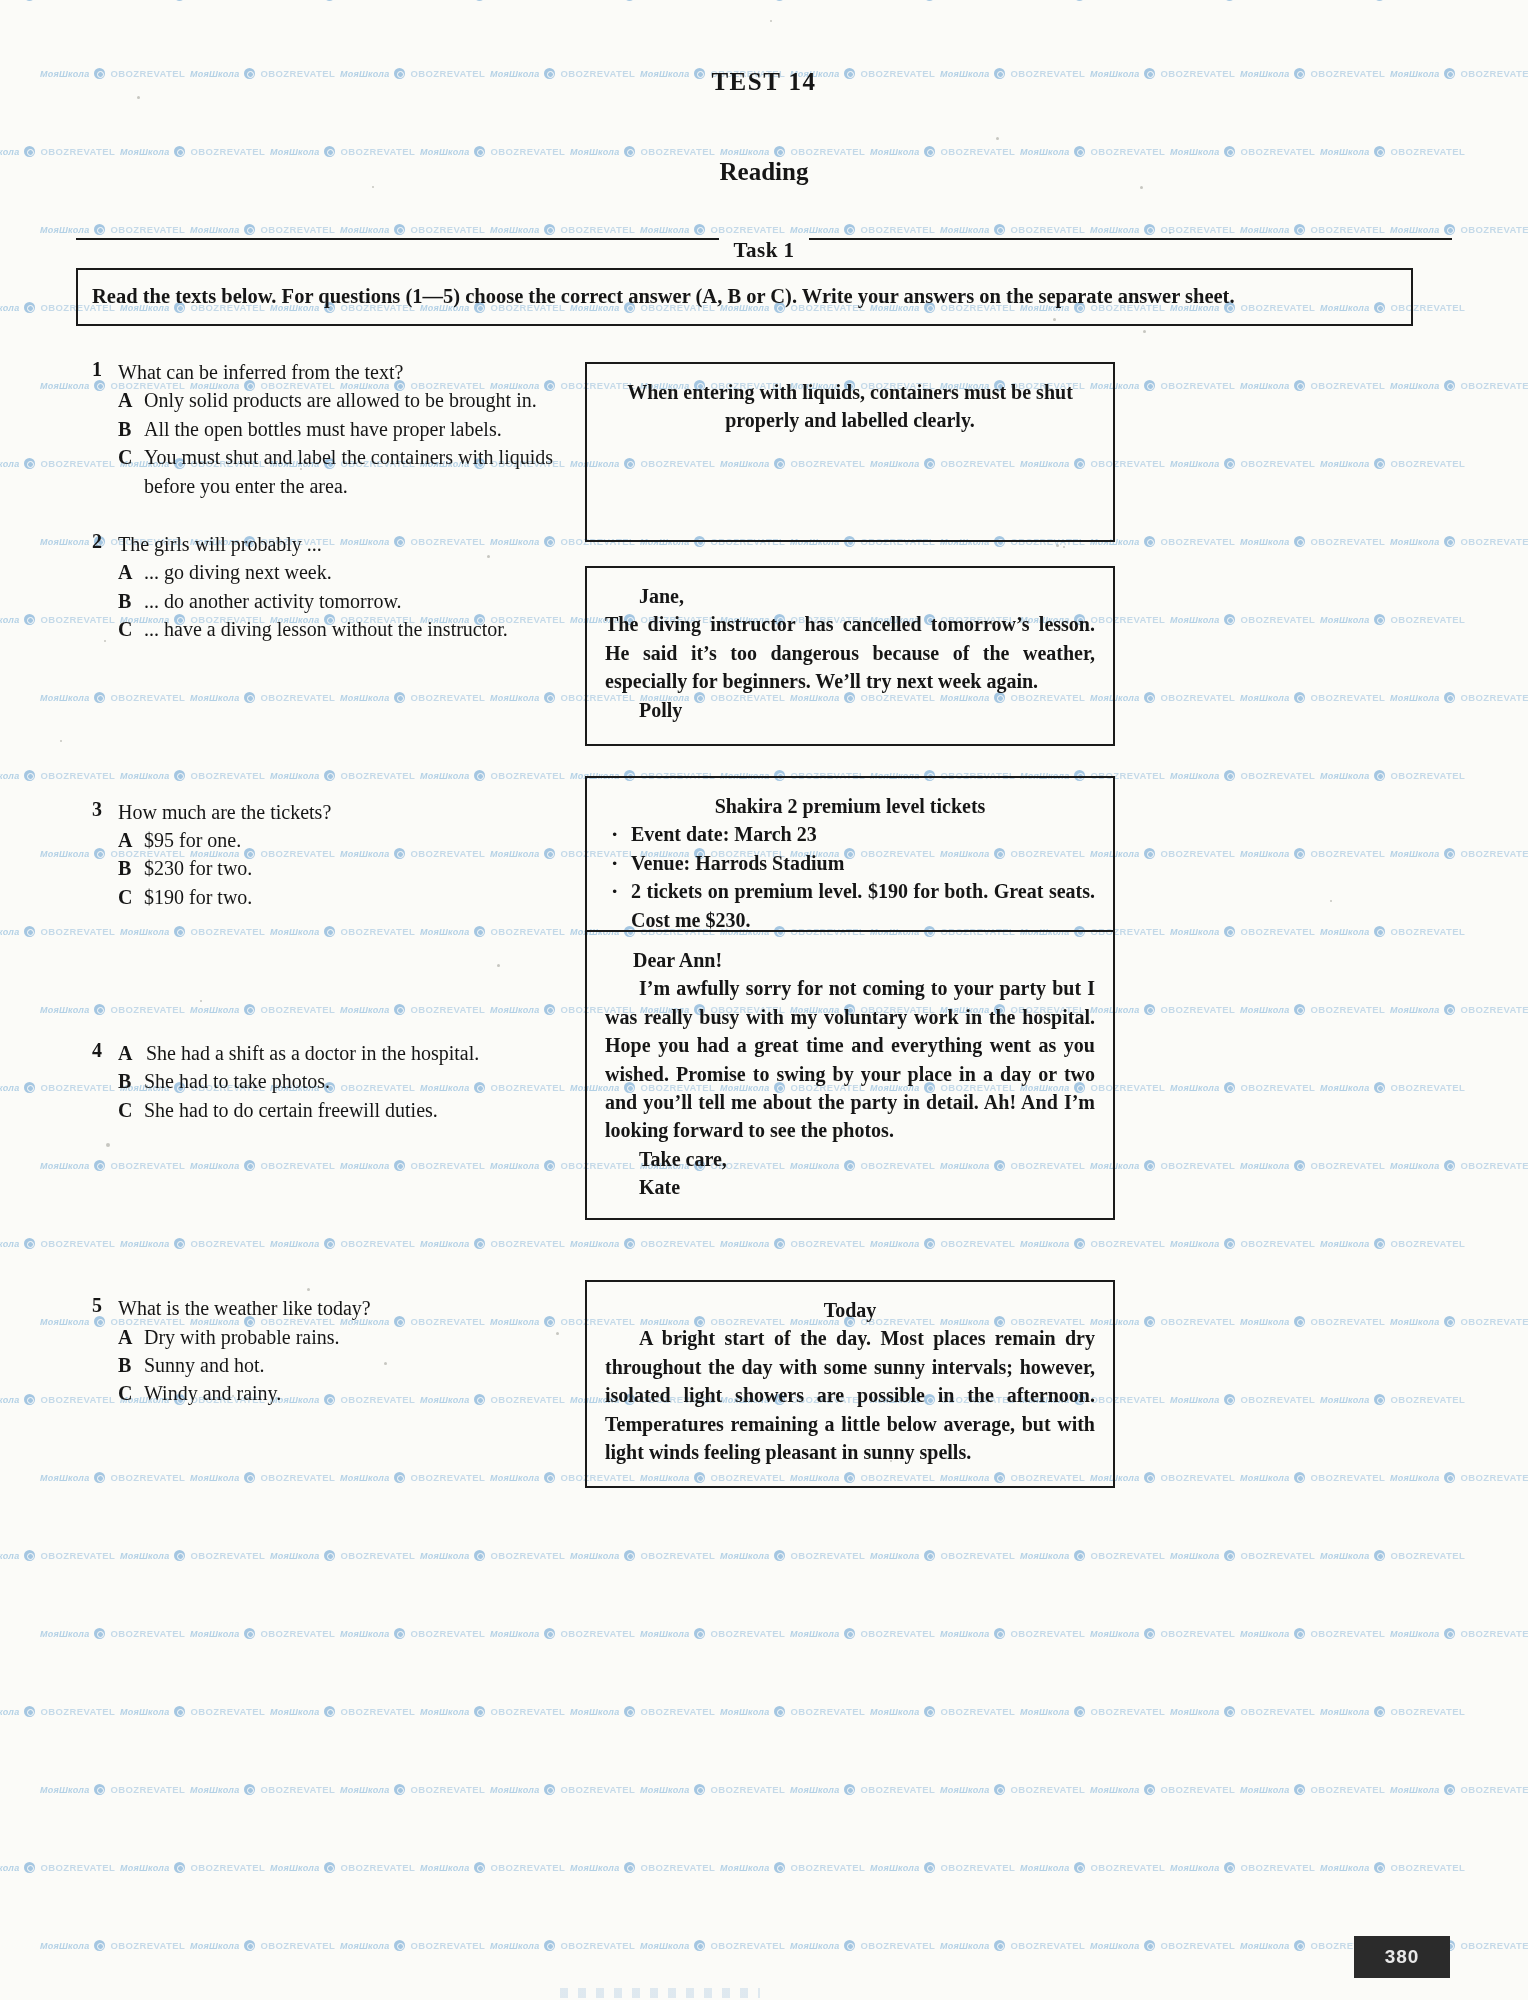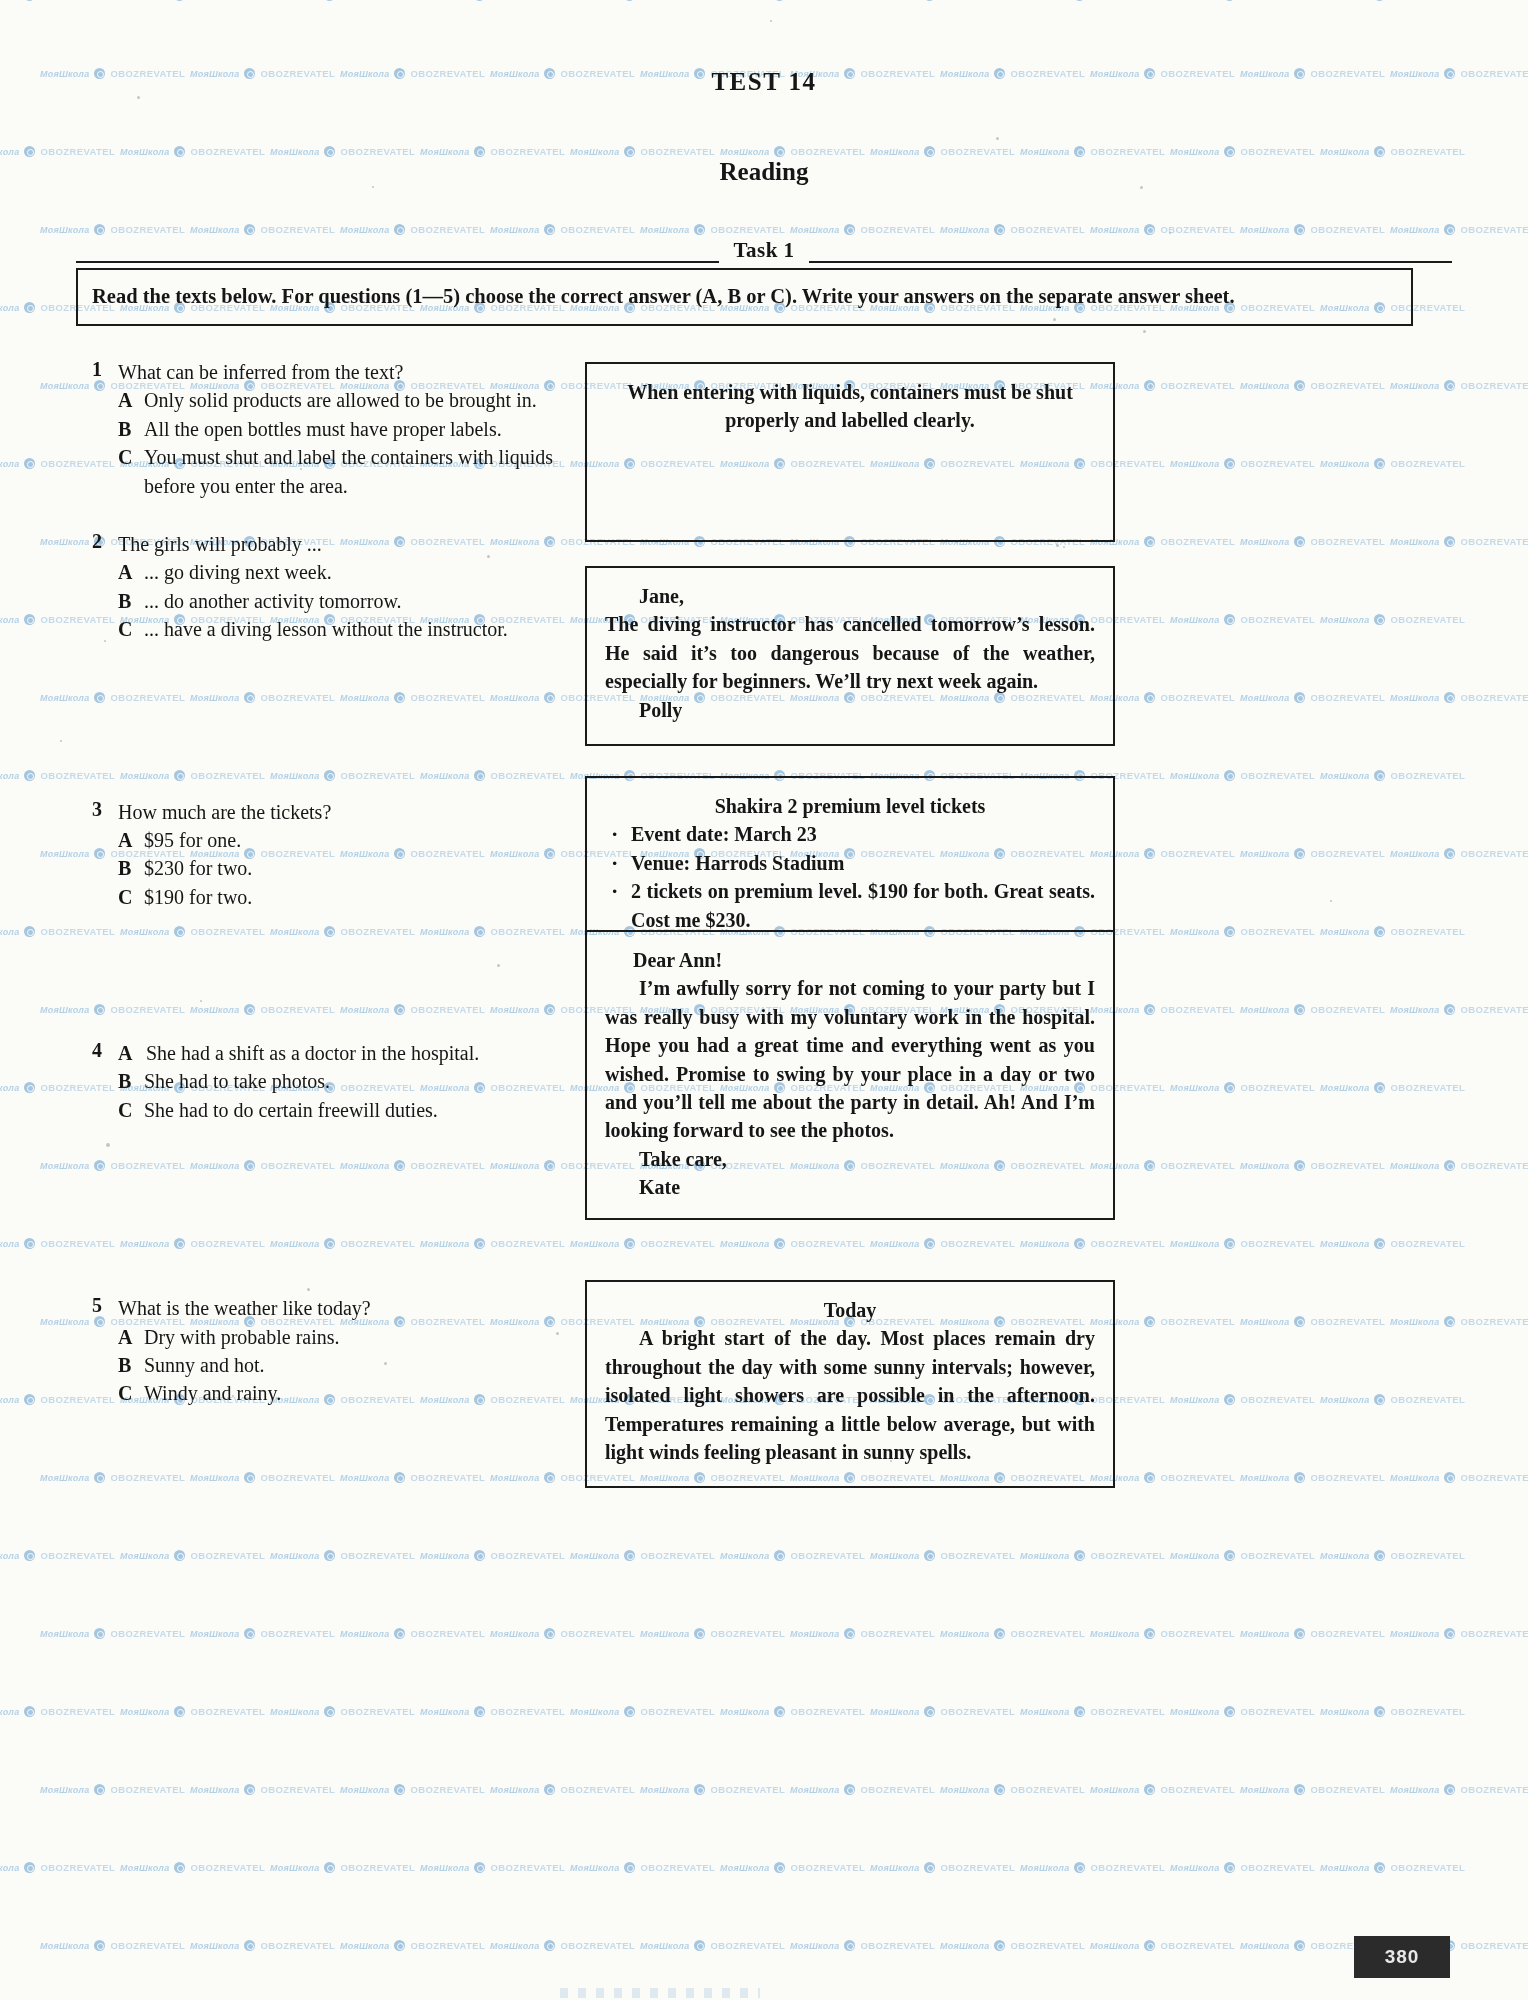--- a/index.html
+++ b/index.html
@@ -94,21 +94,21 @@
     font-weight: bold;
     font-size: 25px;
   }
 
   .task-rule {
     position: absolute;
     top: 238px;
     left: 76px;
     right: 76px;
     display: flex;
-    align-items: flex-end;
+    align-items: flex-start;
     gap: 14px;
   }
   .task-rule .line {
     flex: 1;
     height: 2px;
     background: #1a1a1a;
   }
   .task-rule .task-label {
     font-weight: bold;
     font-size: 21px;

